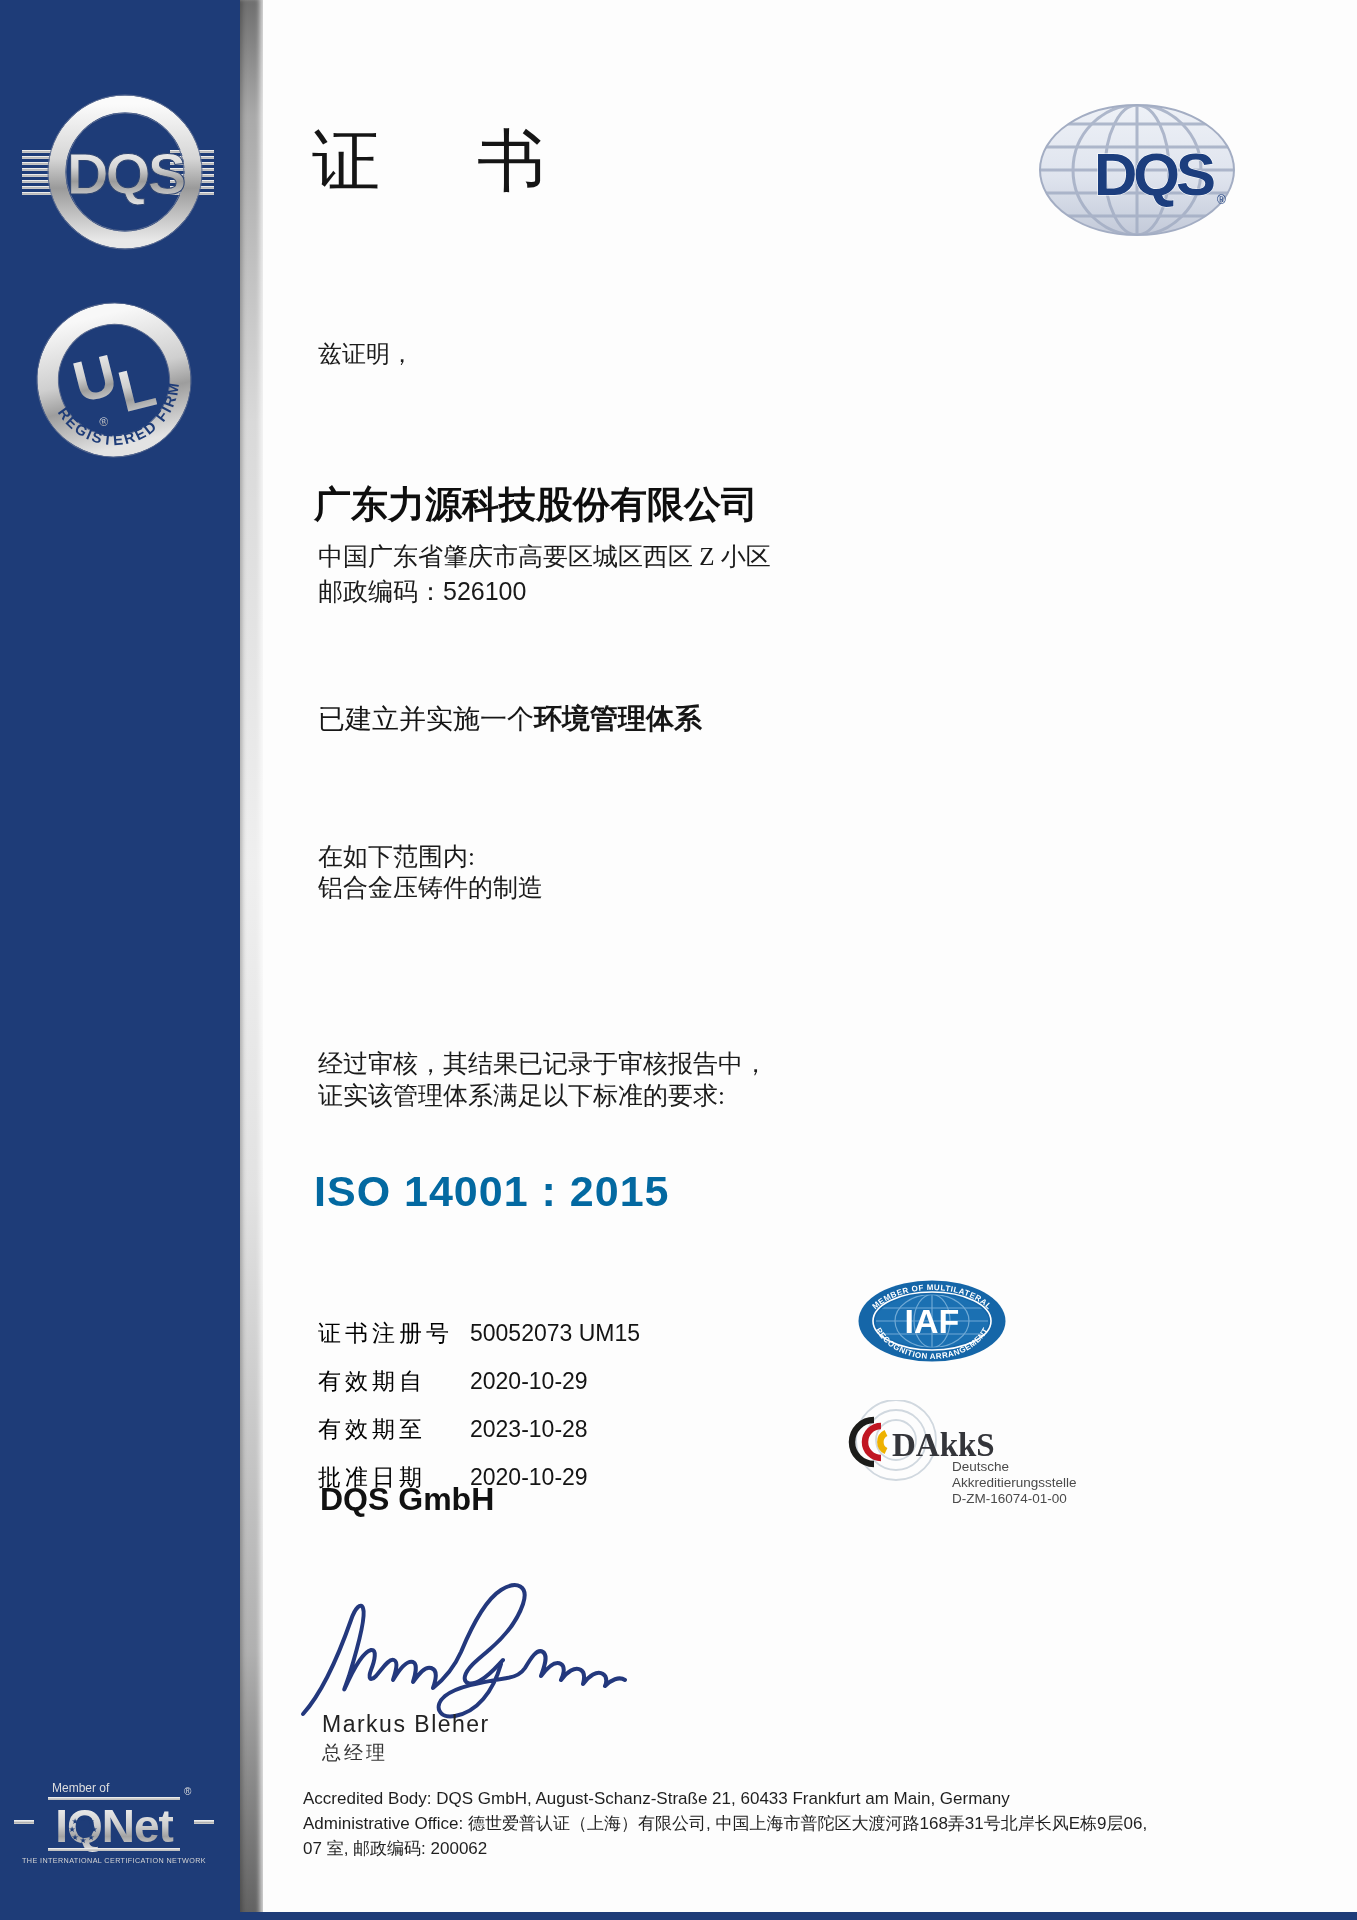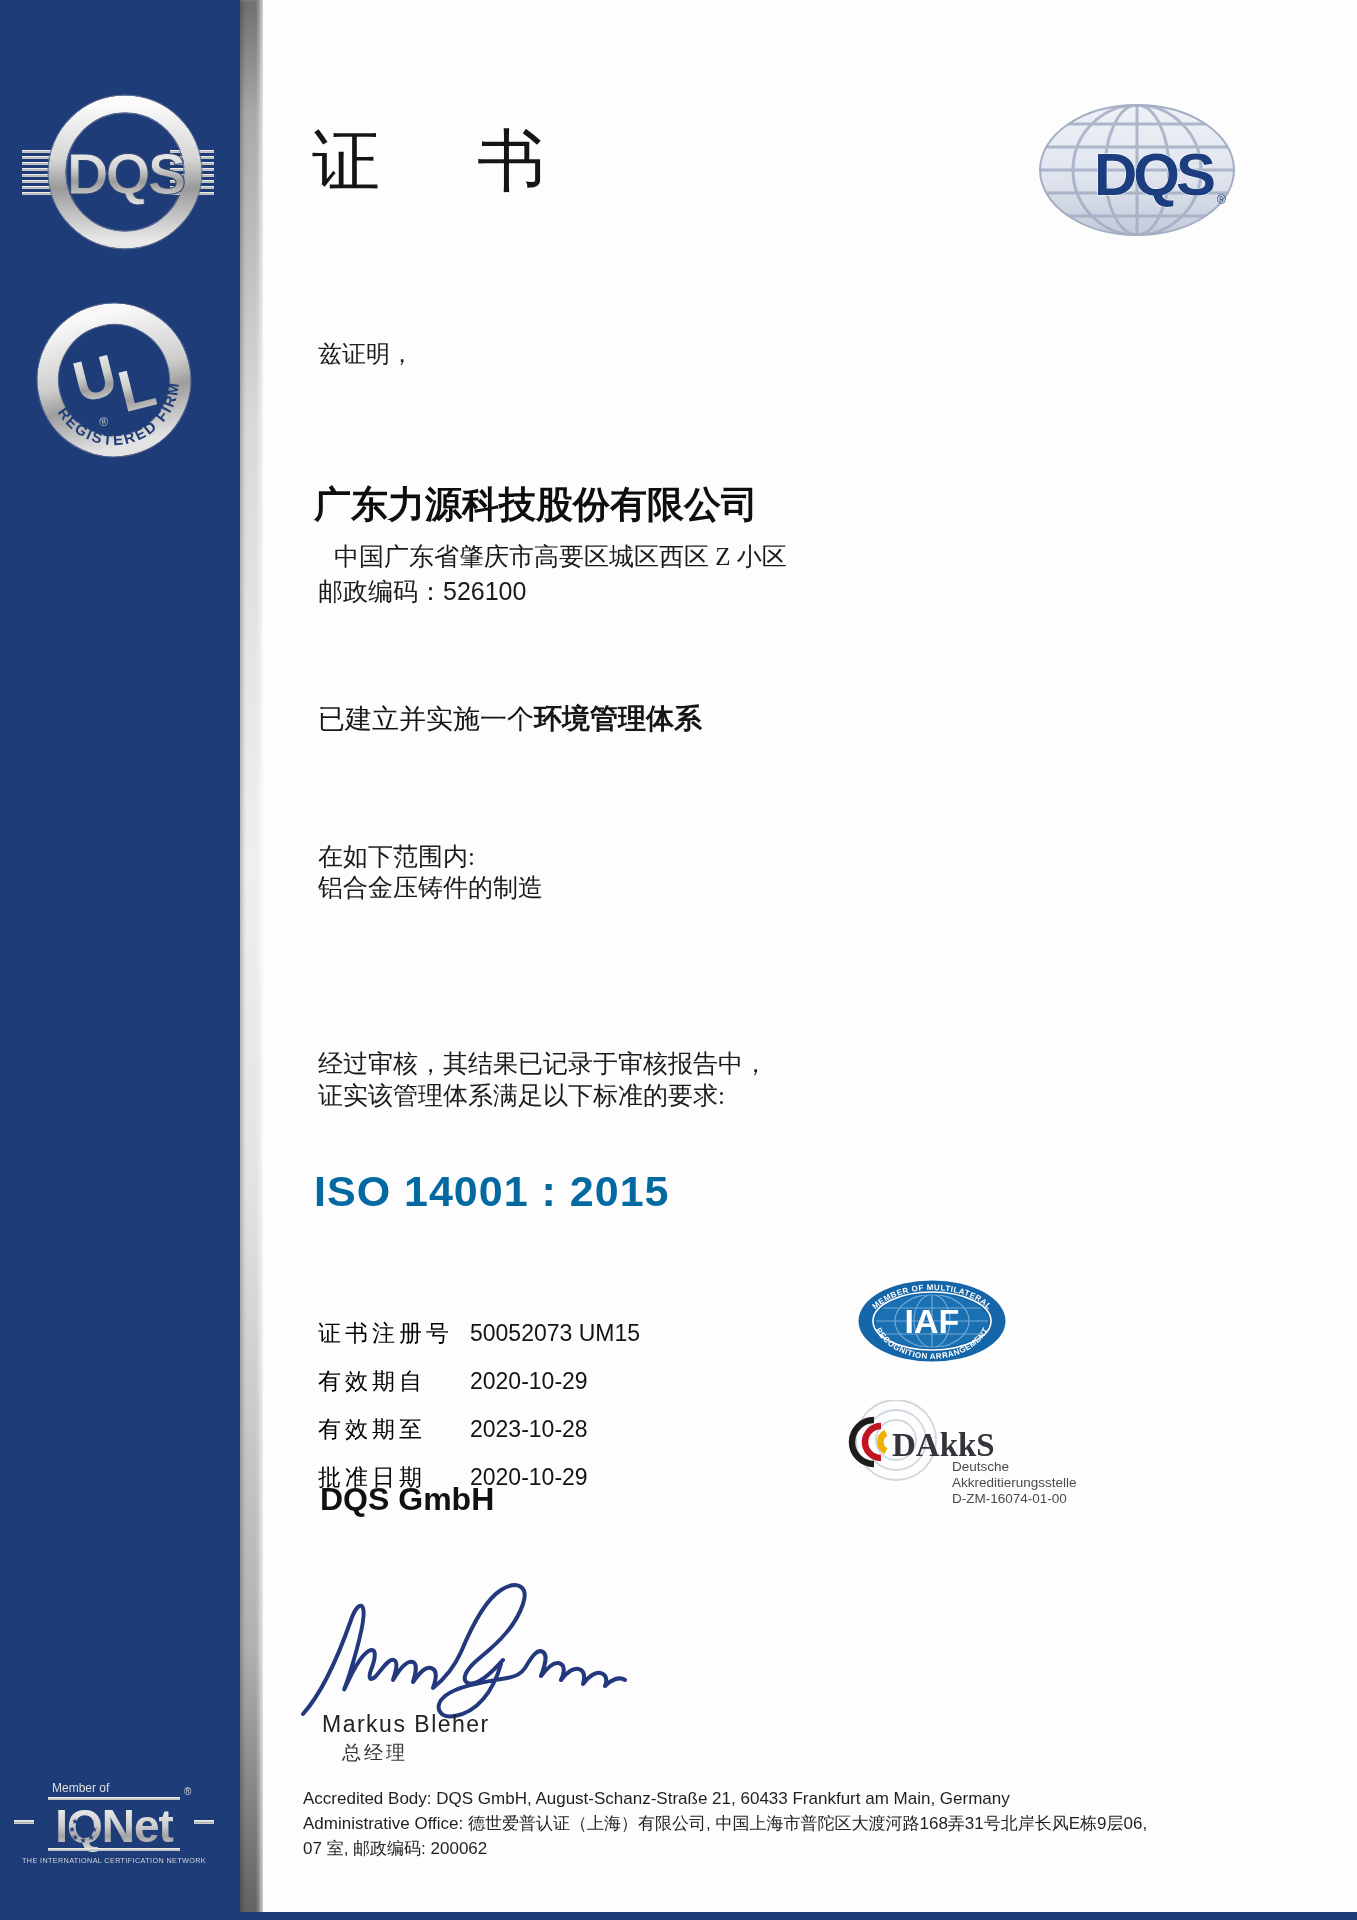--- a/index.html
+++ b/index.html
@@ -11,35 +11,35 @@
   .sidebar { left:0; top:0; width:240px; height:1920px; background:#1e3c78; }
   .spine { left:240px; top:0; width:23px; height:1920px;
     background:linear-gradient(180deg,#6e6e6e 0%,#a9a9a9 6%,#d9d9d9 22%,#efefef 45%,#e2e2e2 62%,#b0b0b0 86%,#606060 100%);
     box-shadow: inset -5px 0 5px -2px rgba(255,255,255,.75), inset 4px 0 5px -2px rgba(0,0,0,.28); }
   .bottom-bar { left:0; bottom:0; width:1357px; height:8px; background:#1e3c78; }
 
   .serif { font-family:"Liberation Serif",serif; }
   .title { left:312px; top:116px; font-family:"Liberation Serif",serif; font-size:68px; color:#151515; word-spacing:80px; }
   .intro { left:318px; top:338px; font-size:24px; color:#1c1c1c; }
   .company-name { left:314px; top:480px; font-size:37px; font-weight:bold; color:#0e0e0e; }
-  .company-address { left:318px; top:540px; font-size:25px; color:#1a1a1a;margin-left:16px; }
+  .company-address { left:318px; top:540px; font-size:25px; color:#1a1a1a; }
   .company-postal { left:318px; top:575px; font-size:25px; color:#1a1a1a; }
   .company-postal .code { font-family:"Liberation Sans",sans-serif;margin-top:40px; }
   .statement { left:318px; top:700px; font-size:27px; color:#161616; }
   .statement .sys { font-family:"Liberation Sans",sans-serif; font-weight:bold; font-size:28px;text-align:center; }
   .scope { left:318px; top:841px; font-size:25px; line-height:31px; color:#1a1a1a; }
   .audit { left:318px; top:1048px; font-size:25px; line-height:32px; color:#1a1a1a; }
   .standard { left:314px; top:1150px; font-size:43px; font-weight:bold; color:#0369a1; letter-spacing:1px;margin-top:17px; }
   .reg { left:318px; top:1318px; }
   .reg-row { display:flex; align-items:baseline; margin-bottom:17px; }
   .reg-label { width:152px; font-family:"Liberation Serif",serif; font-size:23px; letter-spacing:4px; color:#000000; }
   .reg-value { font-size:23px; color:#141414; }
   .issuer-org { left:320px; top:1481px; font-size:32px; font-weight:bold; color:#111; }
   .signer-name { left:322px; top:1711px; font-size:23px; letter-spacing:1.5px; color:#222; }
-  .signer-title { left:322px; top:1740px; font-family:"Liberation Serif",serif; font-size:19px; letter-spacing:3px; color:#333;margin-left:20px; }
+  .signer-title { left:322px; top:1740px; font-family:"Liberation Serif",serif; font-size:19px; letter-spacing:3px; color:#333; }
   .footer { left:303px; top:1786px; width:1040px; font-size:17px; line-height:25px; color:#1f1f1f; }
   .footer div { white-space:nowrap; }
 </style>
 </head>
 <body>
 
 <div class="page">
 
   <aside class="abs sidebar">
 

